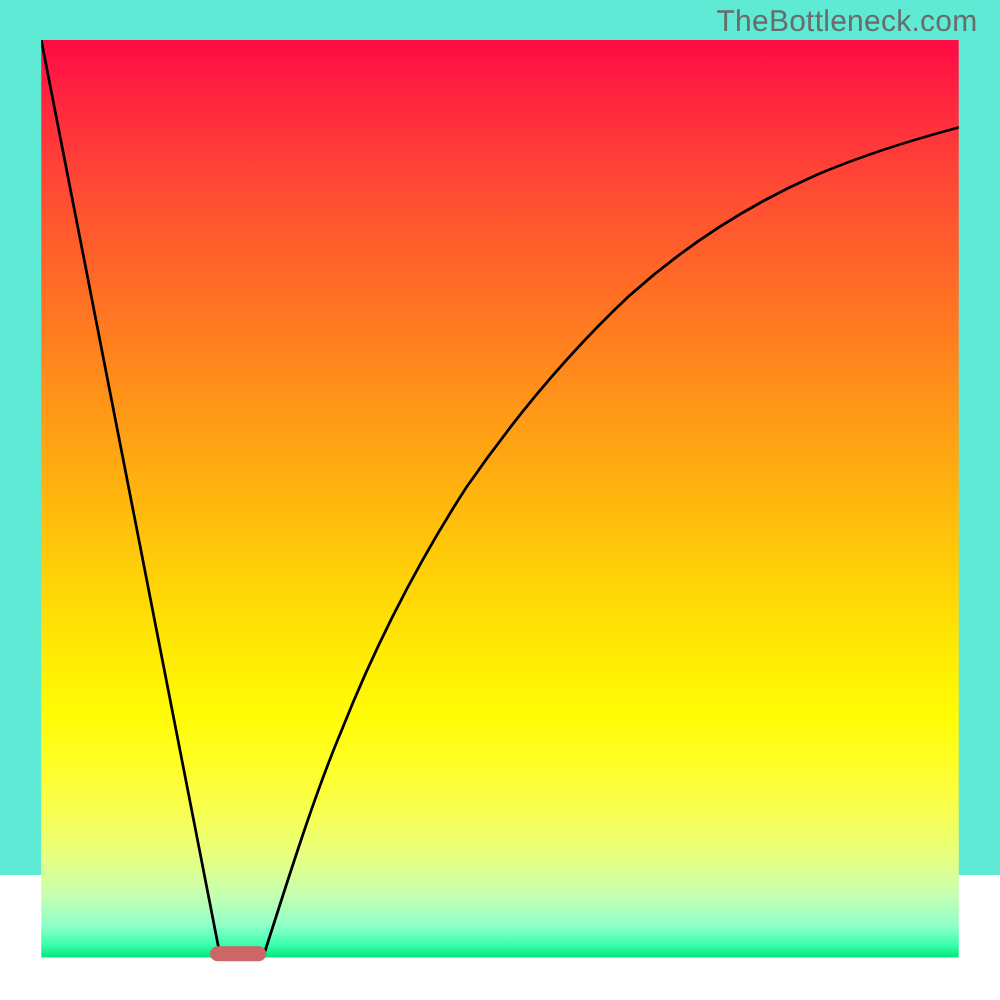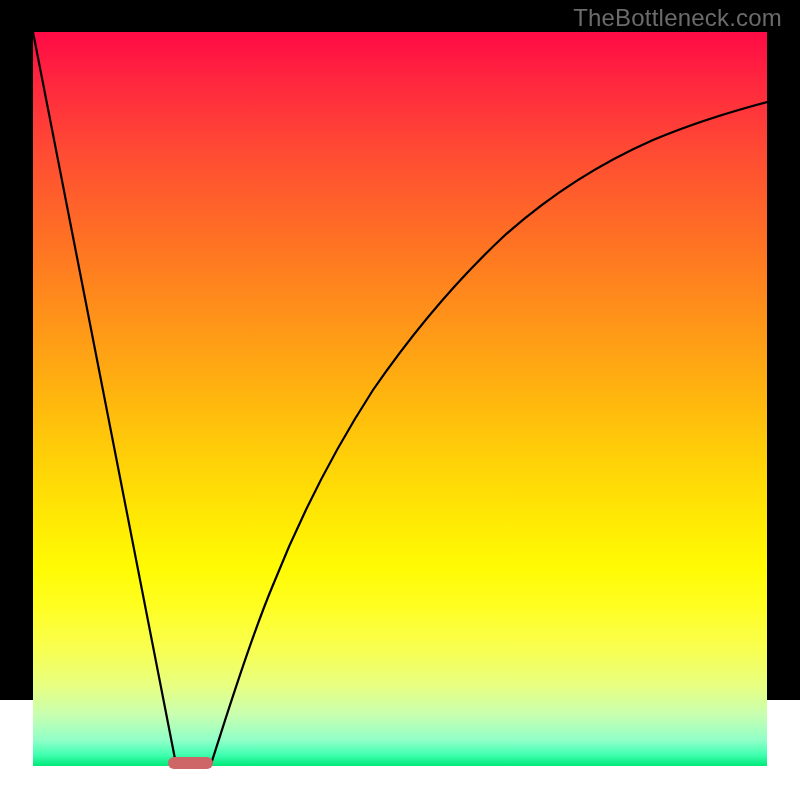--- a/index.html
+++ b/index.html
@@ -6,21 +6,21 @@
     margin: 0;
     padding: 0;
     width: 800px;
     height: 800px;
     overflow: hidden;
     font-family: Arial, Helvetica, sans-serif;
   }
   .frame {
     width: 800px;
     height: 700px;
-    background: #000000;
+    background: #5eead4;
     position: relative;
     box-sizing: border-box;
   }
   .watermark {
     position: absolute;
     top: 4px;
     right: 18px;
     color: #6b6b6b;
     font-size: 24px;
     font-weight: 500;

